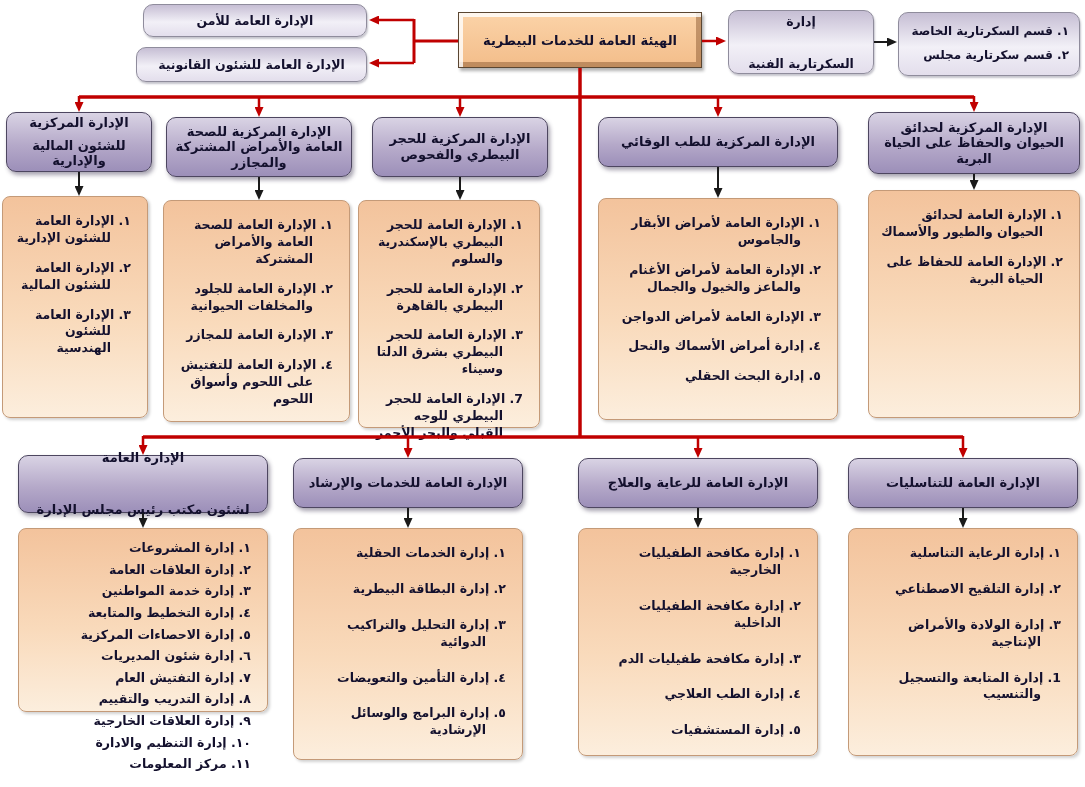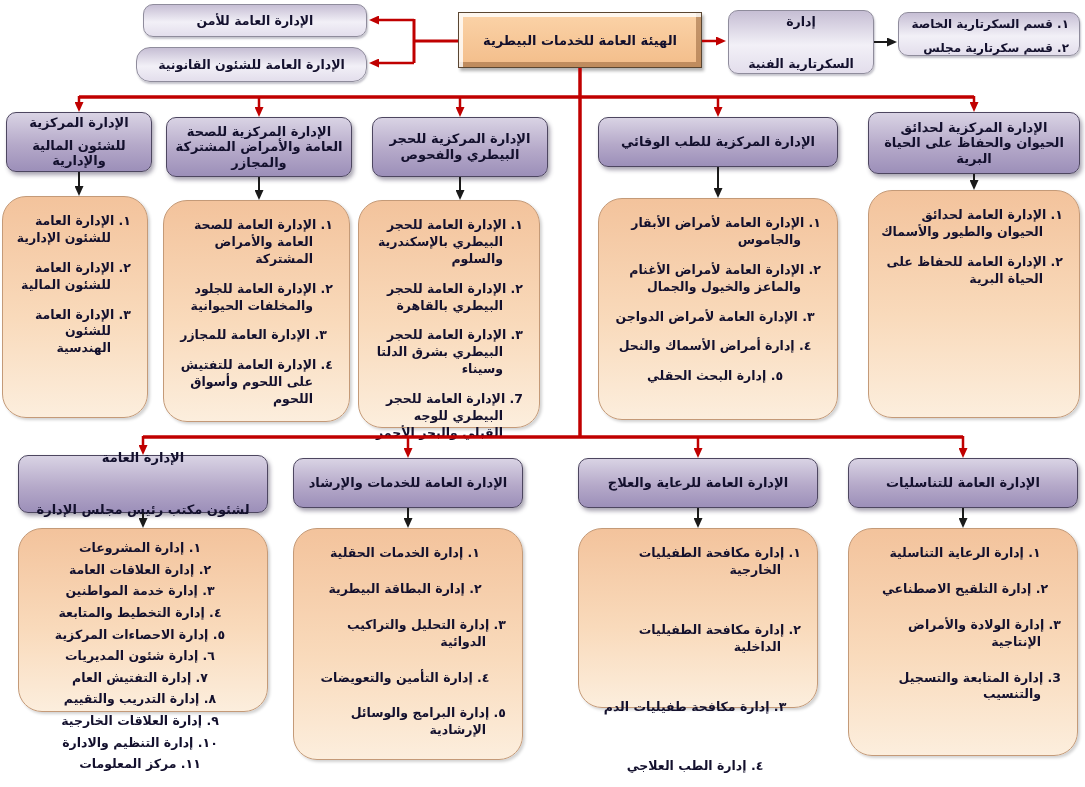--- a/index.html
+++ b/index.html
@@ -16,51 +16,51 @@
        border:1px solid #8f8c9c;border-radius:10px;font-size:12.5px;
        box-shadow:1px 2px 2px rgba(90,85,110,.35);}
   
   .hdr{background:linear-gradient(180deg,#d9d3e4 0%,#b5a9c9 55%,#9c8fb9 100%);
        border:1.5px solid #4d4660;border-radius:10px;font-size:13px;
        box-shadow:2px 3px 4px rgba(60,50,80,.45);}
   .hdr .l, .lav .l{display:block;line-height:1.2;}
   .l + .l{margin-top:7px;}
   
   .panel{background:linear-gradient(180deg,#f3c39c 0%,#f9dabb 55%,#fceedd 100%);
-         border:1px solid #c49a78;border-radius:24px;font-size:12.5px;
+         border:1px solid #c49a78;border-radius:8px;font-size:12.5px;
          box-shadow:2px 2px 3px rgba(0,0,0,.18);
-         align-items:center;justify-content:flex-start;text-align:right;
+         align-items:flex-start;justify-content:flex-start;text-align:right;
          padding:16px 16px 10px 10px;}
   .panel .item{padding-right:20px;text-indent:-20px;line-height:1.35;margin-bottom:13px;}
   .panel.tight{padding-top:10px;}
   .panel.tight .item{margin-bottom:3.5px;line-height:1.45;}
   .panel.roomy .item{margin-bottom:19px;}
   .lav .sec-item{padding-right:16px;text-indent:-16px;line-height:1.3;margin:4px 10px;text-align:right;}
 </style>
 </head>
 <body>
 
 <div class="canvas">
 
   <div class="node plaque" style="left:458px;top:12px;width:244px;height:56px;">
     <span>الهيئة العامة للخدمات البيطرية</span>
   </div>
 
   <div class="node lav" style="left:143px;top:4px;width:224px;height:33px;">
     <span>الإدارة العامة للأمن</span>
   </div>
-  <div class="node lav" style="left:136px;top:47px;width:231px;height:35px;border-radius:14px;">
+  <div class="node lav" style="left:136px;top:47px;width:231px;height:35px;">
     <span>الإدارة العامة للشئون القانونية</span>
   </div>
 
   <div class="node lav" style="left:728px;top:10px;width:146px;height:64px;gap:20px;">
     <span class="l">إدارة</span>
     <span class="l">السكرتارية الفنية</span>
   </div>
-  <div class="node lav" style="left:898px;top:12px;width:182px;height:44px;align-items:stretch;justify-content:flex-start;font-size:12px;">
+  <div class="node lav" style="left:898px;top:12px;width:182px;height:64px;align-items:stretch;justify-content:center;font-size:12px;">
       <div class="sec-item">١. قسم السكرتارية الخاصة</div>
       <div class="sec-item">٢. قسم سكرتارية مجلس</div>
     </div>
 
   <div class="node hdr" style="left:6px;top:112px;width:146px;height:60px;">
     <span class="l">الإدارة المركزية</span>
     <span class="l">للشئون المالية والإدارية</span>
   </div>
   <div class="node hdr" style="left:166px;top:117px;width:186px;height:60px;padding:0 8px;">
     <span class="l">الإدارة المركزية للصحة العامة والأمراض المشتركة والمجازر</span>
@@ -131,32 +131,32 @@
       <div class="item">١٠. إدارة التنظيم والادارة</div>
       <div class="item">١١. مركز المعلومات</div>
     </div>
   <div class="node panel roomy" style="left:293px;top:528px;width:230px;height:232px;">
       <div class="item">١. إدارة الخدمات الحقلية</div>
       <div class="item">٢. إدارة البطاقة البيطرية</div>
       <div class="item">٣. إدارة التحليل والتراكيب الدوائية</div>
       <div class="item">٤. إدارة التأمين والتعويضات</div>
       <div class="item">٥. إدارة البرامج والوسائل الإرشادية</div>
     </div>
-  <div class="node panel roomy" style="left:578px;top:528px;width:240px;height:180px;gap:24px;">
+  <div class="node panel roomy" style="left:578px;top:528px;width:240px;height:228px;">
       <div class="item">١. إدارة مكافحة الطفيليات الخارجية</div>
       <div class="item">٢. إدارة مكافحة الطفيليات الداخلية</div>
       <div class="item">٣. إدارة مكافحة طفيليات الدم</div>
       <div class="item">٤. إدارة الطب العلاجي</div>
       <div class="item">٥. إدارة المستشفيات</div>
     </div>
   <div class="node panel roomy" style="left:848px;top:528px;width:230px;height:228px;padding-left:20px;">
       <div class="item">١. إدارة الرعاية التناسلية</div>
       <div class="item">٢. إدارة التلقيح الاصطناعي</div>
       <div class="item">٣. إدارة الولادة والأمراض الإنتاجية</div>
-      <div class="item">3. إدارة المتابعة والتسجيل والتنسيب</div>
+      <div class="item">1. إدارة المتابعة والتسجيل والتنسيب</div>
     </div>
 
   <svg class="wires" width="1085" height="787" viewBox="0 0 1085 787">
     <defs>
       <marker id="ar" viewBox="0 0 10 9" refX="2" refY="4.5" markerWidth="10" markerHeight="9" markerUnits="userSpaceOnUse" orient="auto-start-reverse">
         <path d="M0,0 L10,4.5 L0,9 z" fill="#c00000"></path>
       </marker>
       <marker id="ab" viewBox="0 0 10 9" refX="2" refY="4.5" markerWidth="10" markerHeight="9" markerUnits="userSpaceOnUse" orient="auto-start-reverse">
         <path d="M0,0 L10,4.5 L0,9 z" fill="#1a1a1a"></path>
       </marker>

